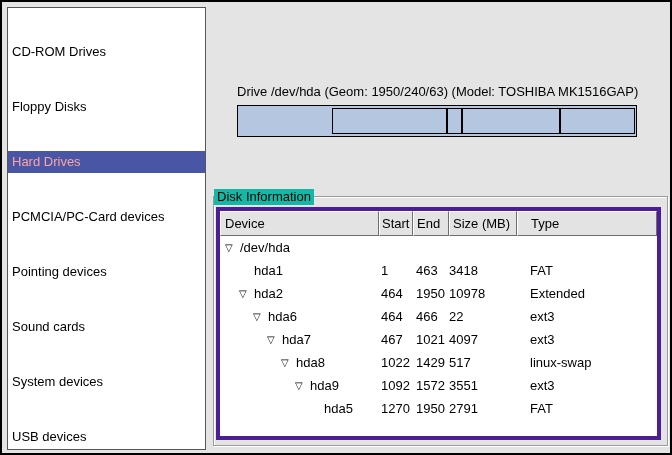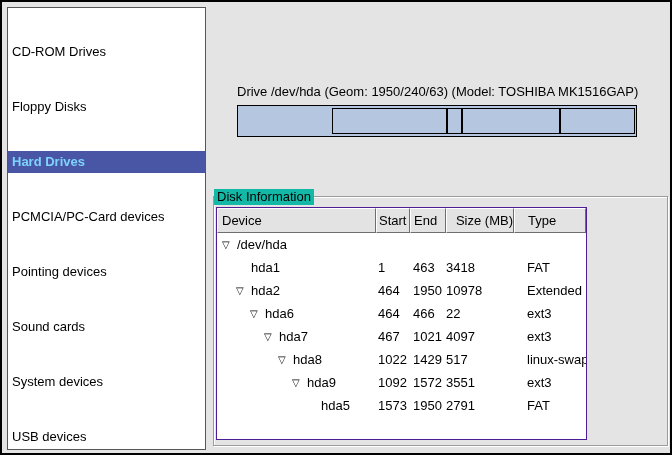--- a/index.html
+++ b/index.html
@@ -24,21 +24,21 @@
     border: 1px solid #565656;
     overflow: hidden;
   }
   .sb-item {
     height: 22px; line-height: 22px;
     padding-left: 4px;
     white-space: nowrap;
     cursor: default;
     margin-top: 33px;
   }
-  .sb-item.selected { background: #4856a5; color: #7dd3fc; font-weight: bold; }
+  .sb-item.selected { background: #4856a5; color: #fca5a5; }
 
   
   .drive-label {
     position: absolute; left: 235px; top: 82px;
     width: 410px; height: 17px;
     white-space: nowrap;
   }
   .partition-bar {
     position: absolute; left: 235px; top: 103px;
     width: 400px; height: 32px;
@@ -69,24 +69,24 @@
     position: absolute; left: 212px; top: 187px;
     height: 16px; line-height: 16px;
     padding: 0 3px;
     background: #14b8a6;
     white-space: nowrap;
   }
 
   
   .disk-table {
     position: absolute; left: 214px; top: 205px;
-    width: 371px; height: 233px;
+    width: 445px; height: 233px;
     box-sizing: border-box;
     background: #fff;
-    border: 1px solid #4c1d95;
+    border: 4px solid #4c1d95;
     overflow: hidden;
   }
   .t-header { display: flex; height: 25px; }
   .hcell {
     box-sizing: border-box;
     height: 25px; line-height: 23px;
     background: #e3e3e3;
     border: 1px solid;
     border-color: #fff #6e6e6e #6e6e6e #fff;
     padding-left: 3px;
@@ -100,21 +100,21 @@
     white-space: nowrap; overflow: hidden;
     cursor: default;
   }
   .col-device { width: 159px; }
   .col-start  { width: 34px;  padding-left: 2px; }
   .col-end    { width: 36px;  padding-left: 3px; }
   .col-size   { width: 68px; }
   .col-type   { flex: 1;      padding-left: 13px; }
   .hcell.col-device { padding-left: 4px; }
   .cell.col-size  { padding-right: 3px; }
-  .hcell.col-size { text-align: right;  padding-left: 3px; }
+  .hcell.col-size { text-align: left;  padding-left: 3px; }
   .cell.col-device { padding-left: 5px; display: flex; align-items: center; }
   .indent { display: inline-block; height: 1px; flex: 0 0 auto; }
   .expander {
     display: inline-block; width: 15px; flex: 0 0 auto;
     font-size: 10px; line-height: 23px;
     text-align: left;
   }
 </style>
 </head>
 <body>
@@ -248,21 +248,21 @@
     <div class="cell col-end">1572</div>
     <div class="cell col-size">3551</div>
     <div class="cell col-type">ext3</div>
   </div>
         <div class="t-row">
     <div class="cell col-device">
       <span class="indent" style="width: 84px;"></span>
       <span class="expander" style="visibility: hidden;">▽</span>
       <span class="dev-label">hda5</span>
     </div>
-    <div class="cell col-start">1573</div>
+    <div class="cell col-start">1270</div>
     <div class="cell col-end">1950</div>
     <div class="cell col-size">2791</div>
     <div class="cell col-type">FAT</div>
   </div>
       </div>
   </div>
 
 </div>
 
 </body></html>

